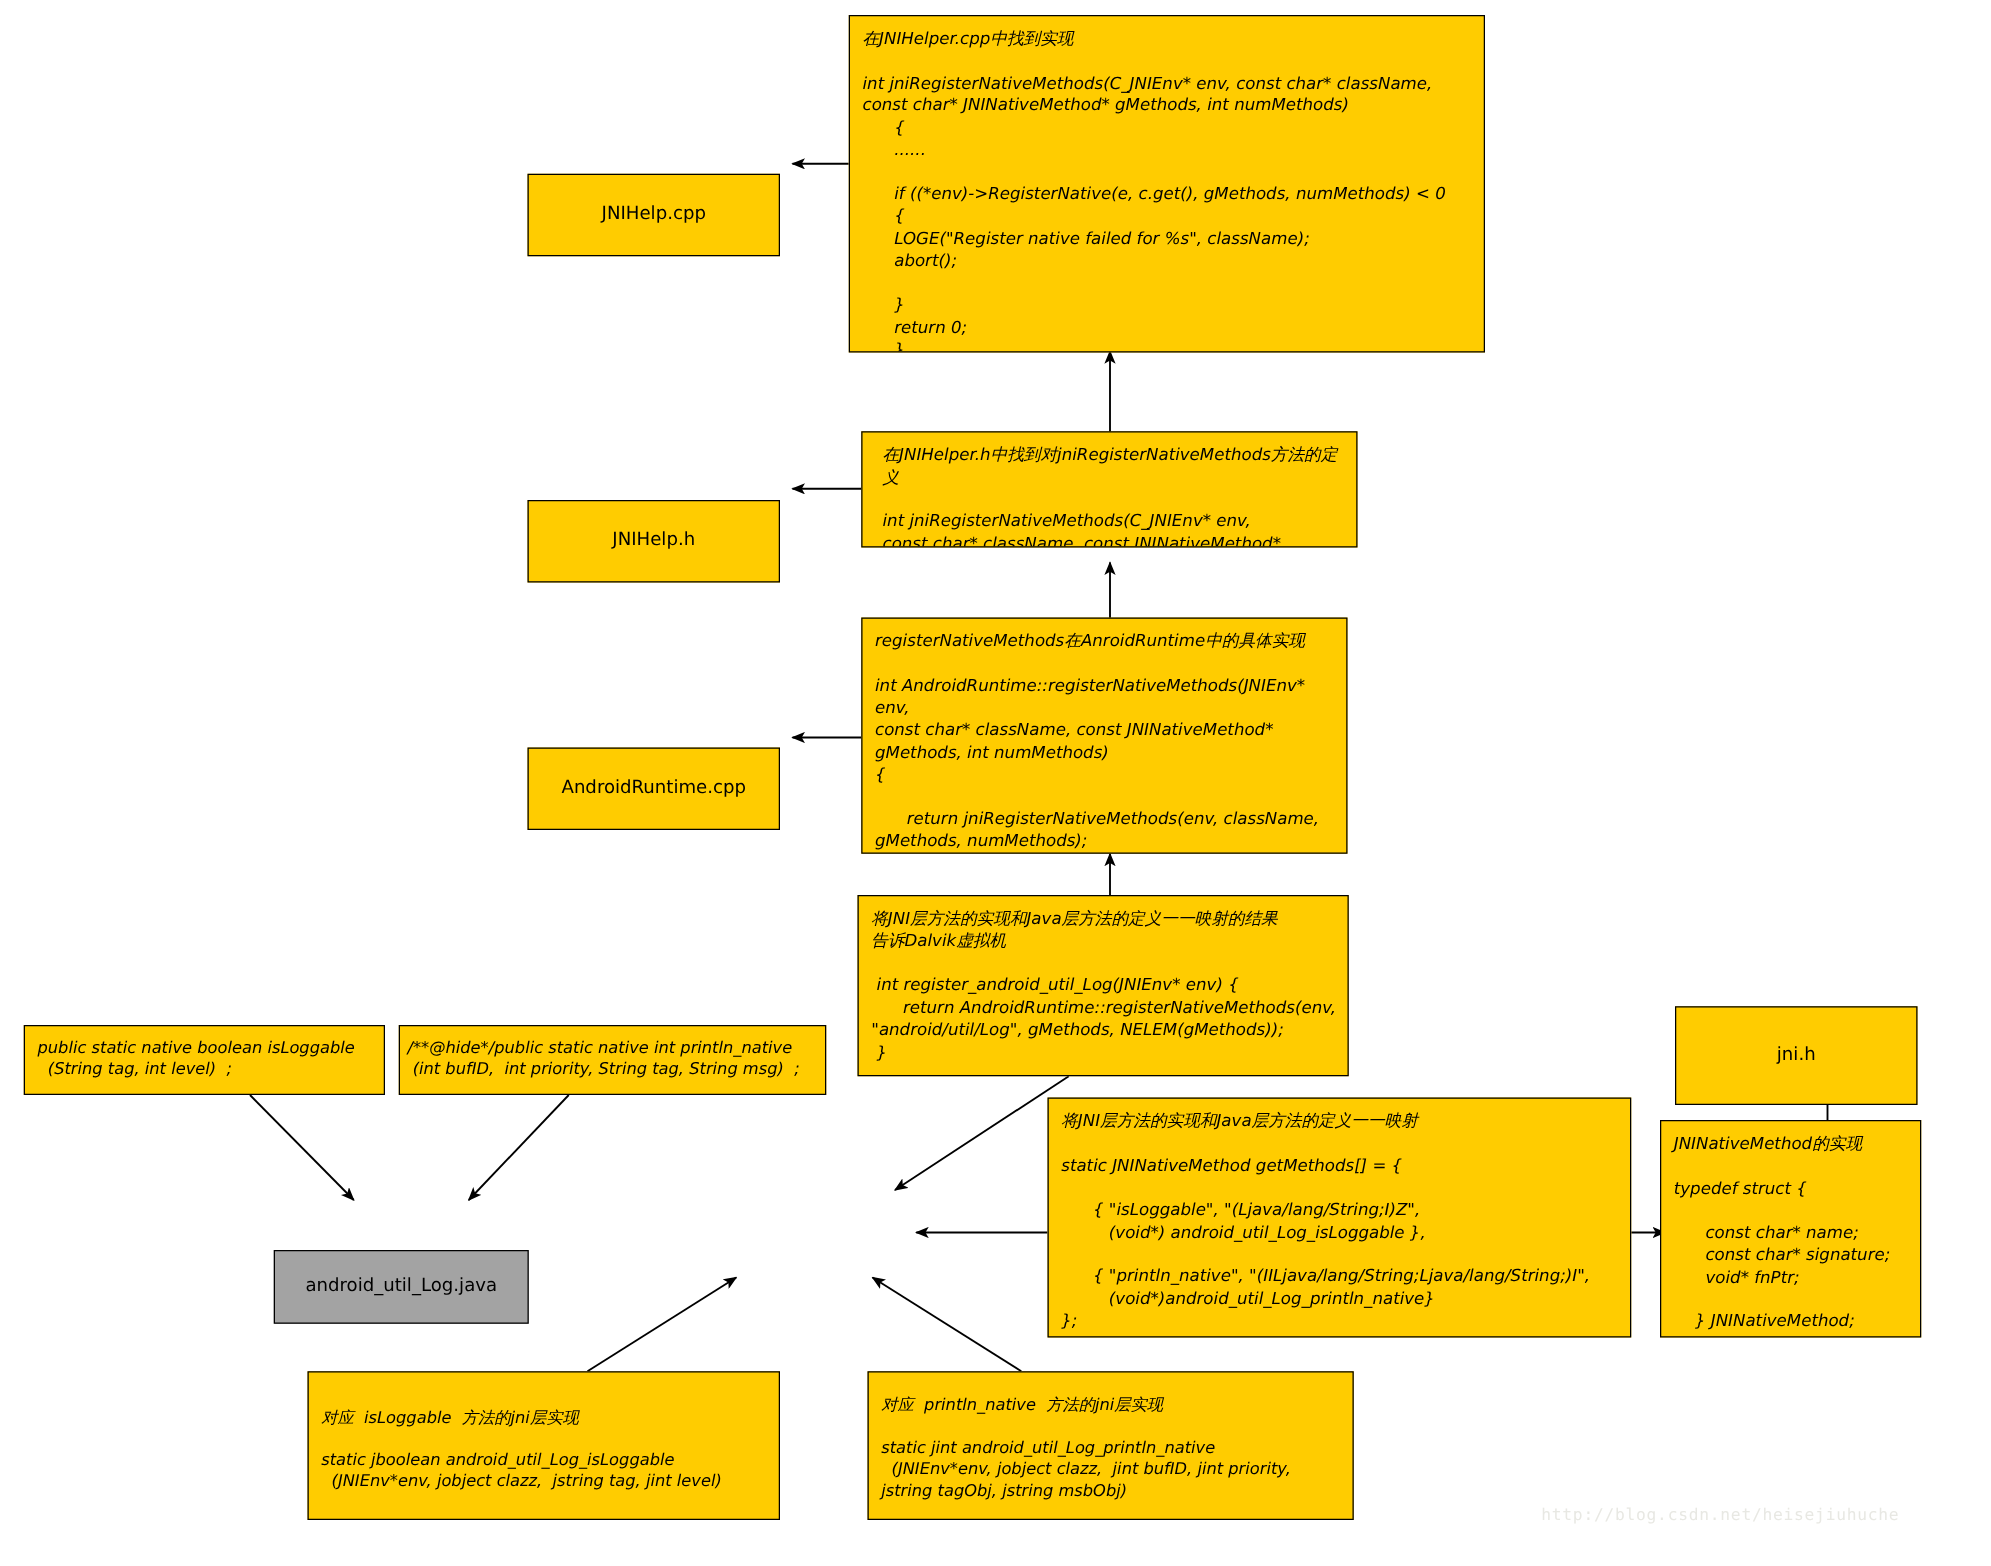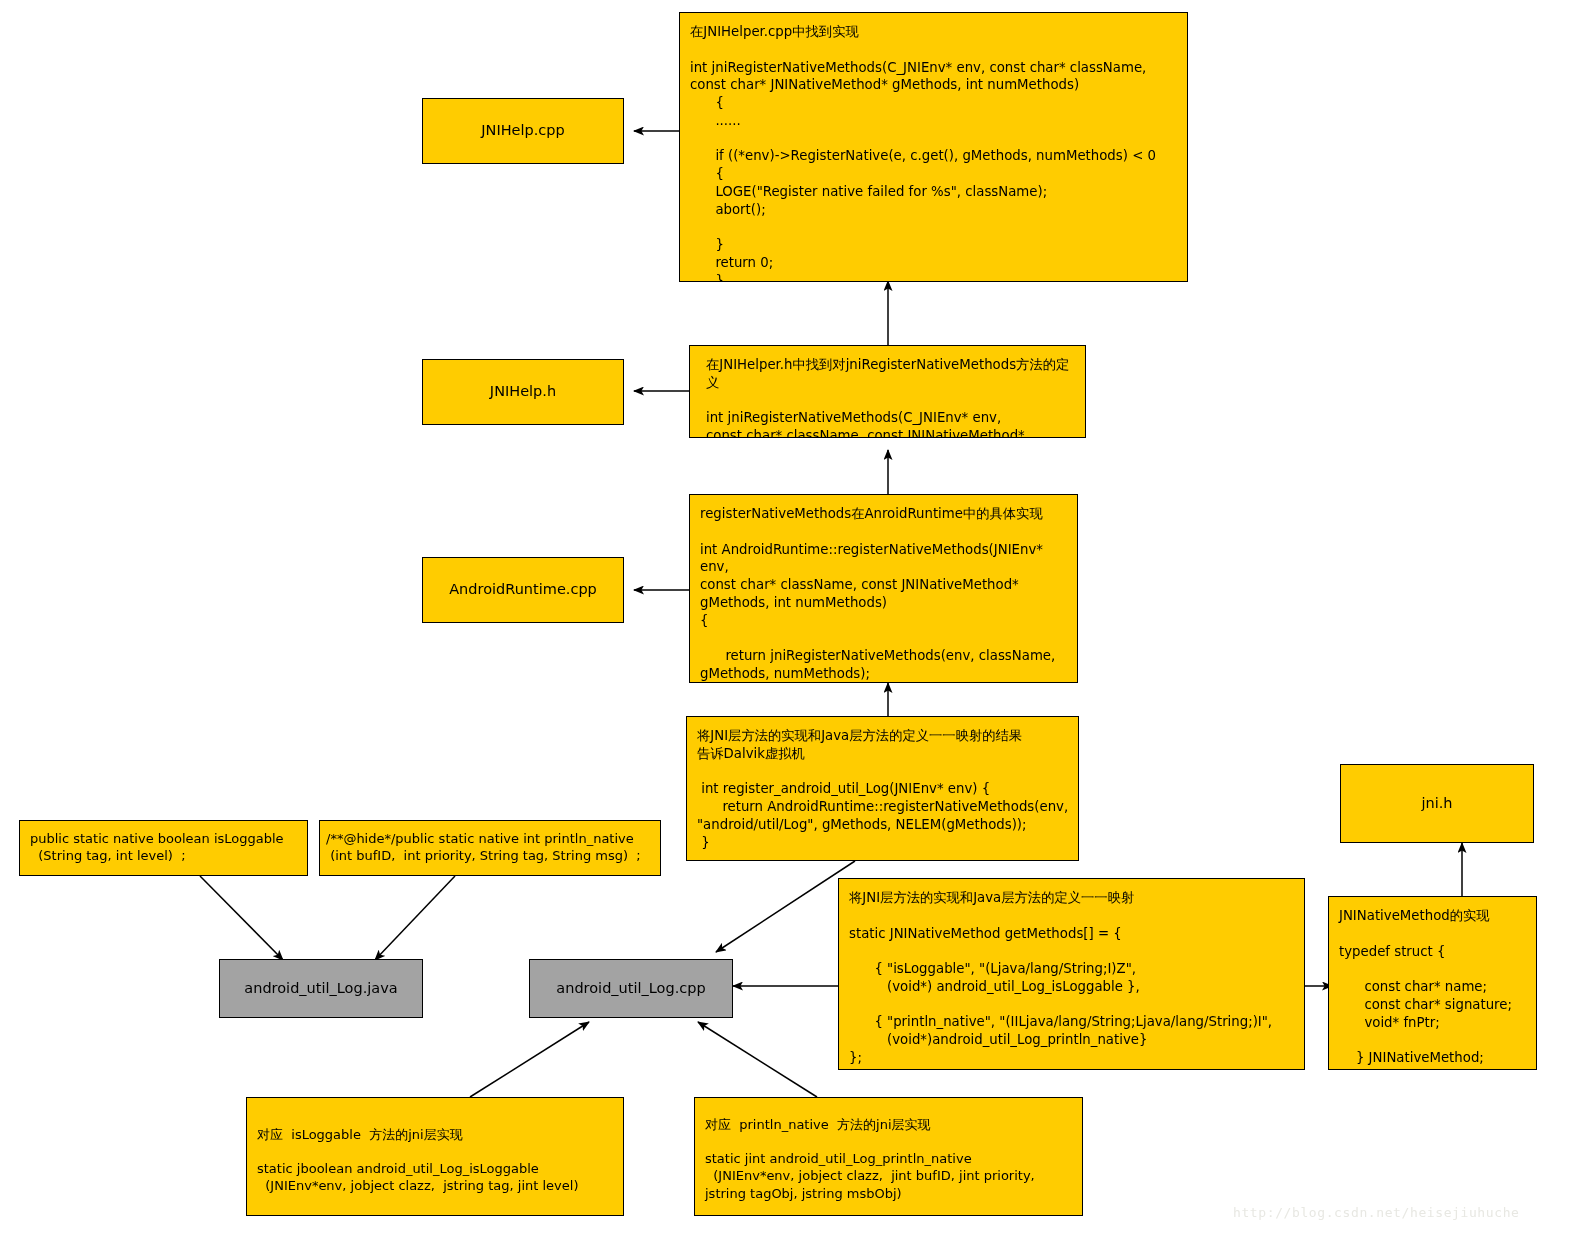--- a/index.html
+++ b/index.html
@@ -44,26 +44,28 @@
     font-size: 13.5px;
     line-height: 1.30;
     display: block;
   }
   .node.codebox {
     padding: 10px 8px 8px 10px;
   }
   .node.codebox .txt {
     font-size: 13.3px;
     line-height: 1.335;
+    font-style: italic;
   }
   .node.label {
     display: flex;
     align-items: center;
     justify-content: center;
     text-align: left;
+    margin-top: 41px;
   }
   .node.label .txt {
     font-size: 14.5px;
     line-height: 1.2;
     white-space: pre;
   }
   .node.small .txt {
     font-size: 13px;
     line-height: 1.32;
   }
@@ -187,23 +189,20 @@
 
   <div class="node codebox small" style="left:319px; top:820px; width:342px; height:56px; padding:9px 0 6px 6px;">
     <span class="txt">/**@hide*/public static native int println_native
  (int bufID,  int priority, String tag, String msg)  ;</span>
   </div>
 
   <div class="node red label" style="left:219px; top:959px; width:204px; height:59px;">
     <span class="txt">android_util_Log.java</span>
   </div>
 
-  <div class="node red label" style="left:529px; top:959px; width:204px; height:59px;">
-    <span class="txt">android_util_Log.cpp</span>
-  </div>
 
   <div class="node codebox" style="left:838px; top:878px; width:467px; height:192px;">
     <span class="txt">将JNI层方法的实现和Java层方法的定义一一映射
 
 static JNINativeMethod getMethods[] = {
 
       { "isLoggable", "(Ljava/lang/String;I)Z",
          (void*) android_util_Log_isLoggable },
 
       { "println_native", "(IILjava/lang/String;Ljava/lang/String;)I",

